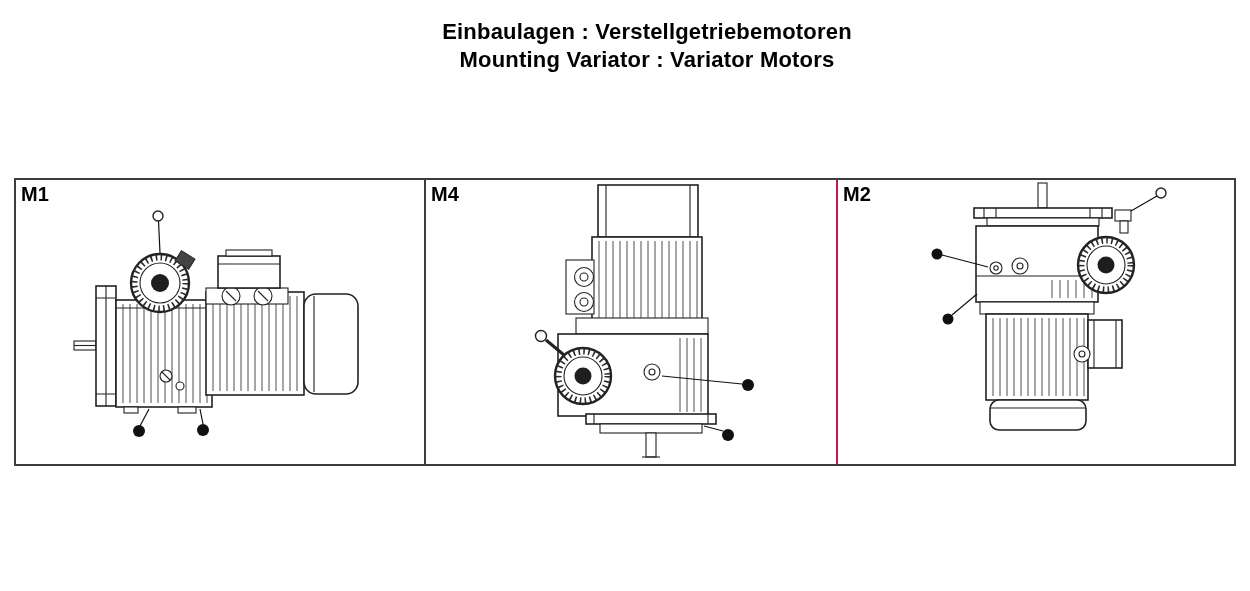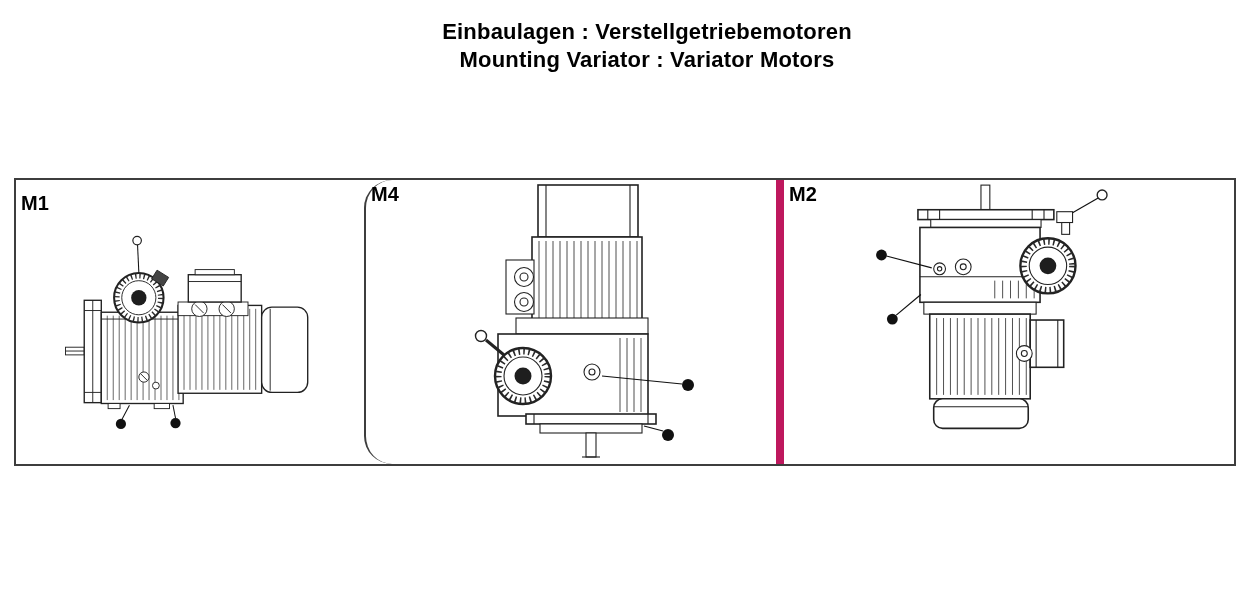--- a/index.html
+++ b/index.html
@@ -3,23 +3,23 @@
 <meta charset="utf-8">
 <style>
   html,body{margin:0;padding:0;background:#ffffff;}
   body{width:1250px;height:591px;position:relative;overflow:hidden;
        font-family:"Liberation Sans",sans-serif;color:#000;}
   .title-block{position:absolute;top:18px;left:0;width:100%;text-align:center;margin-left:22px;}
   .title-line{font-weight:bold;font-size:22px;line-height:28px;letter-spacing:0.2px;}
   .panel-grid{position:absolute;left:14px;top:178px;width:1222px;height:288px;
               border:2px solid #3d3d3d;box-sizing:border-box;display:flex;}
   .panel{position:relative;height:100%;box-sizing:border-box;}
-  .panel-1{width:348px;margin-top:9px;}
-  .panel-2{width:412px;border-left:2px solid #3d3d3d;border-radius:28px;}
-  .panel-3{width:398px;border-left:8px solid #be185d;}
+  .panel-1{width:408px;}
+  .panel-2{width:412px;border-left:2px solid #3d3d3d;}
+  .panel-3{width:398px;border-left:2px solid #be185d;}
   .panel-label{position:absolute;top:3px;left:5px;font-weight:bold;font-size:20px;z-index:2;}
   svg.drawing{position:absolute;left:0;top:0;width:100%;height:100%;display:block;}
   
   .o{fill:#fff;stroke:#222;stroke-width:1.6;}
   .d{fill:#fff;stroke:#222;stroke-width:1.1;}
   .r{fill:none;stroke:#3a3a3a;stroke-width:0.9;}
   .ln{fill:none;stroke:#222;stroke-width:1.1;}
   .k{fill:#1e1e1e;stroke:none;}
   .kb{fill:#444;stroke:#222;stroke-width:1;}
   .dot{fill:#111;stroke:none;}

